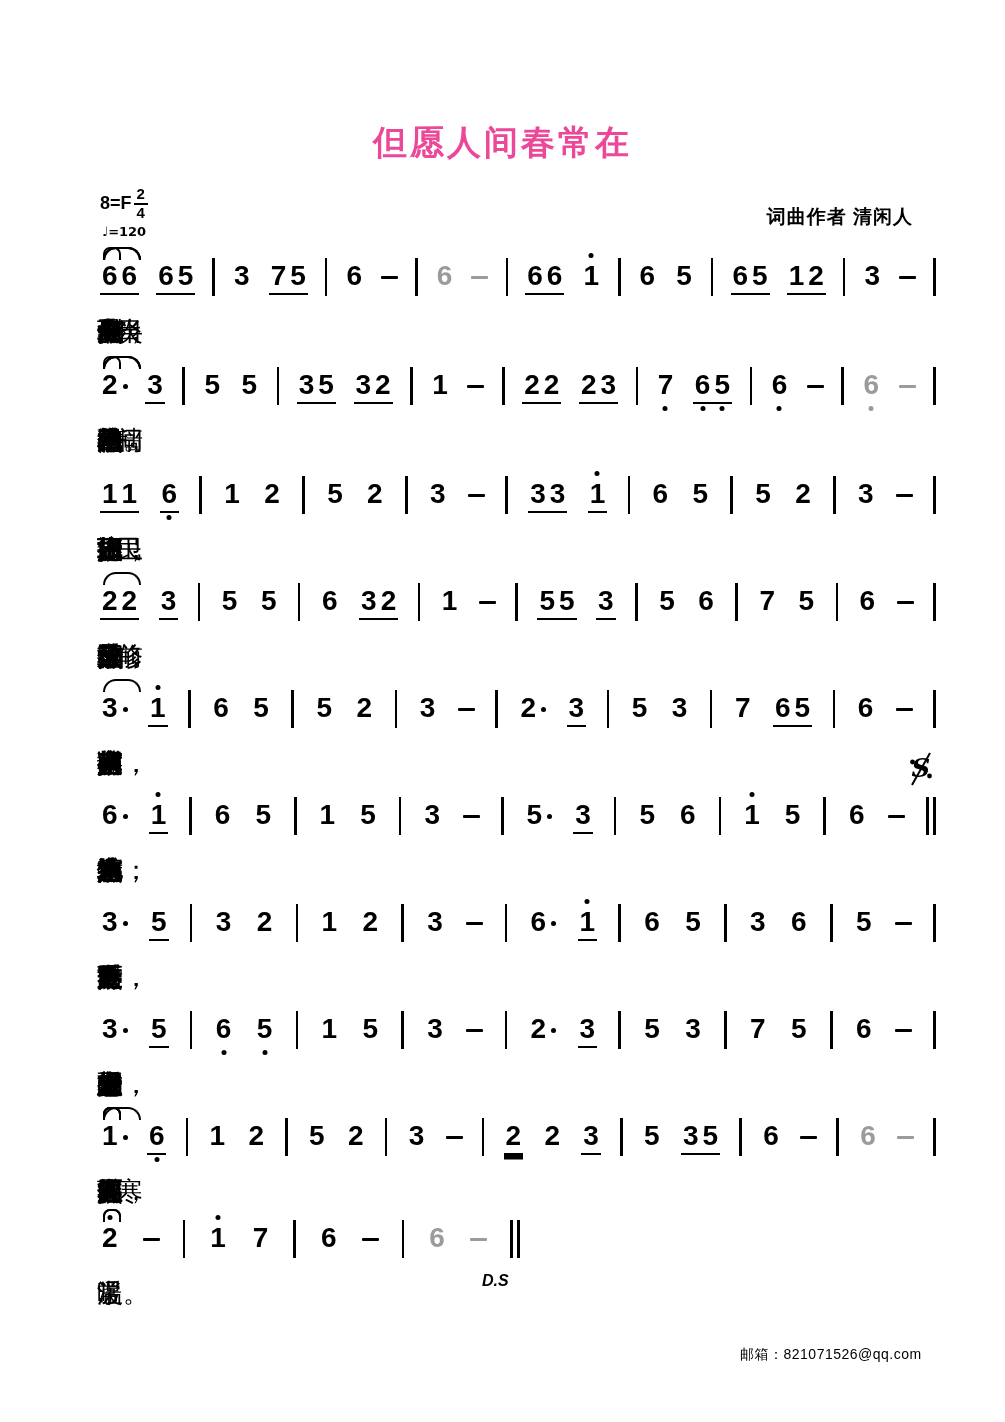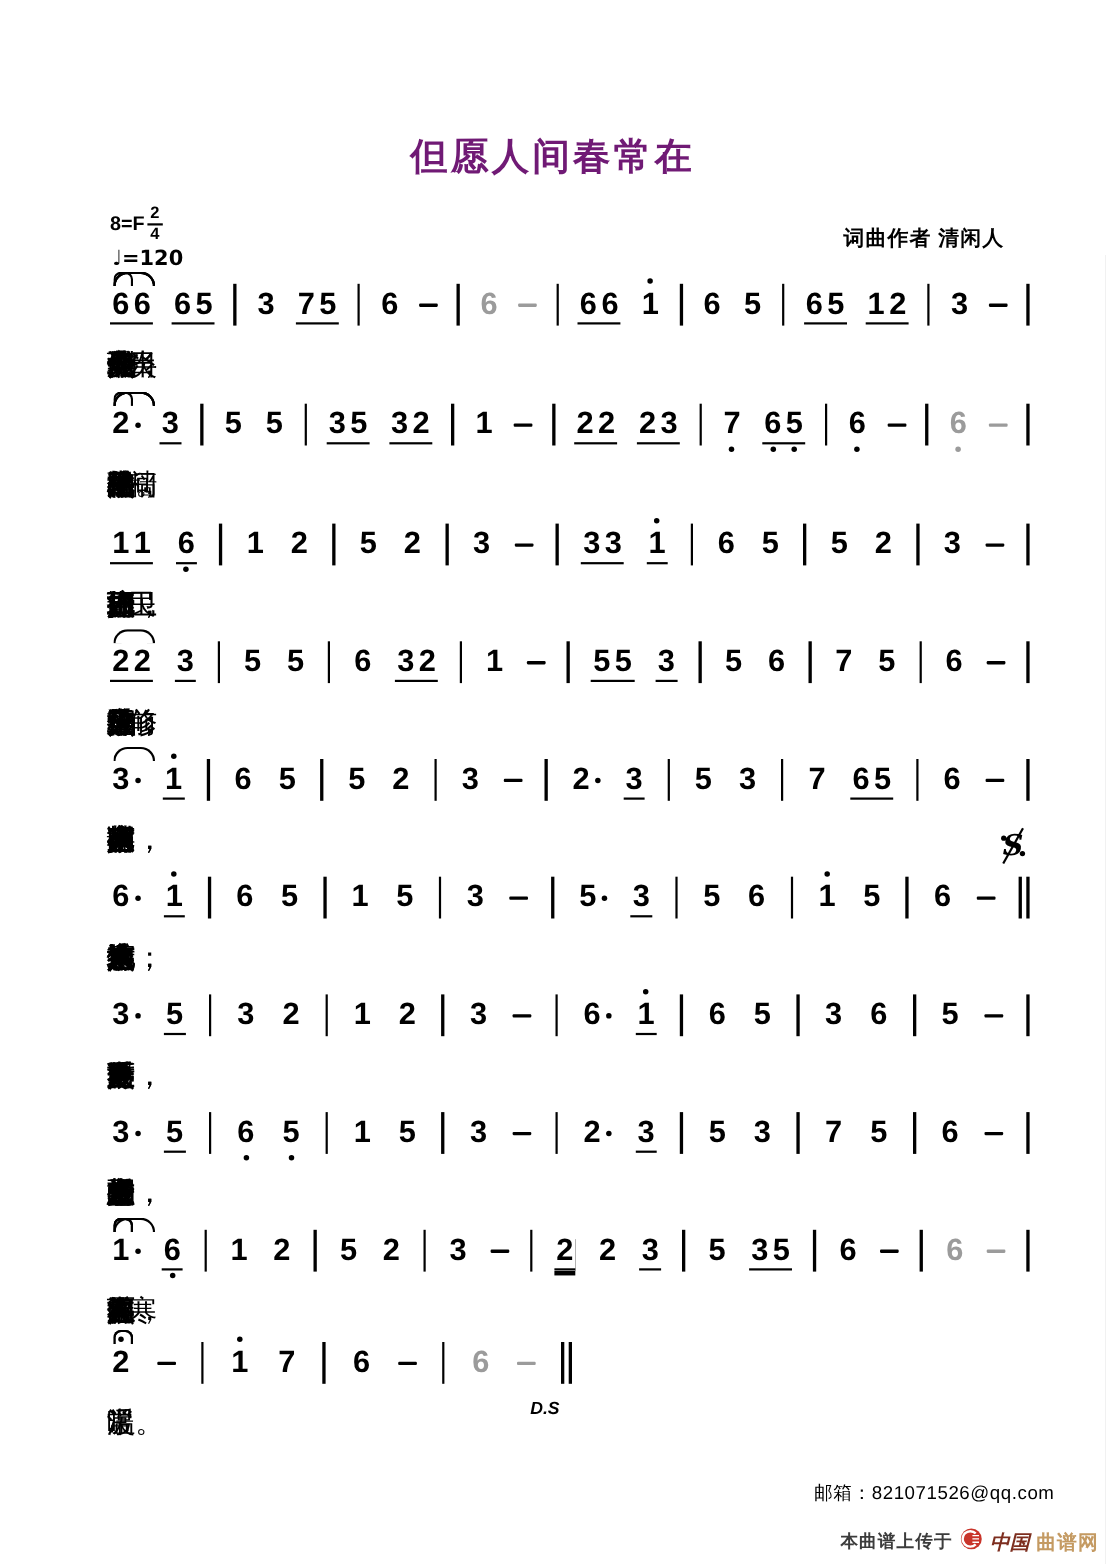--- a/index.html
+++ b/index.html
@@ -4,21 +4,21 @@
 <style>
   html,body{margin:0;padding:0;background:#e8e8e8;}
   .page{position:relative;width:1005px;height:1422px;background:#ffffff;margin:0 auto;overflow:hidden;
         font-family:"Liberation Sans","DejaVu Sans",sans-serif;color:#000;}
   .title{position:absolute;top:120px;left:0;width:100%;text-align:center;
          font-size:34px;font-weight:700;letter-spacing:3px;}
   .keysig{position:absolute;top:186px;left:100px;font-size:18px;font-weight:700;display:flex;align-items:center;}
   .frac{display:inline-flex;flex-direction:column;align-items:center;margin-left:2px;}
   .frac span{font-size:15px;font-weight:700;line-height:1.1;padding:0 3px;}
   .frac .ft{border-bottom:2px solid #000;}
-  .tempo{position:absolute;top:224px;left:102px;font-size:19px;font-weight:700;
+  .tempo{position:absolute;top:224px;left:102px;font-size:13px;font-weight:700;
          font-family:"DejaVu Sans",sans-serif;}
   .author{position:absolute;top:204px;right:92px;font-size:19px;font-weight:600;letter-spacing:1px;}
   
   .notes-row{position:absolute;display:flex;justify-content:space-between;align-items:flex-start;height:46px;}
   .grp{display:inline-flex;align-items:flex-start;position:relative;}
   .u1{border-bottom:2.5px solid #000;padding-bottom:3px;}
   .u2{border-bottom:2.5px solid #000;padding-bottom:3px;box-shadow:0 4.5px 0 #000;}
   .nd{position:relative;font-size:28px;font-weight:700;line-height:1;padding:0 2px;}
   .nd.gray{color:#9b9b9b;}
   .od{position:absolute;left:50%;transform:translateX(-50%);width:5px;height:5px;
@@ -30,31 +30,31 @@
   .dashn.gray{color:#9b9b9b;}
   .bar{width:2.5px;height:38px;background:#000;margin-top:-4px;}
   .bar2{width:10px;height:38px;background:transparent;border-left:3px solid #000;
         border-right:3px solid #000;margin-top:-4px;box-sizing:border-box;}
   .arc{position:absolute;border:2px solid #000;border-bottom:none;}
   .lyr-row{position:absolute;height:34px;}
   .lyr{position:absolute;top:0;font-size:26px;white-space:nowrap;font-weight:400;}
   .segno{position:absolute;top:750px;left:908px;}
   .ds{position:absolute;top:1272px;left:482px;font-size:16px;font-weight:700;font-style:italic;
       font-family:"Liberation Sans",sans-serif;}
-  .email{position:absolute;top:1346px;left:740px;font-size:17px;letter-spacing:0.5px;}
+  .email{position:absolute;top:1346px;left:740px;font-size:14px;letter-spacing:0.5px;}
   .upload{position:absolute;top:1388px;right:6px;display:flex;align-items:center;gap:6px;font-size:16px;}
   .upload .pre{color:#3c3c3c;font-weight:600;letter-spacing:1px;}
   .site-cn{font-weight:700;font-style:italic;font-size:18px;}
   .site-rest{font-weight:700;font-size:18px;letter-spacing:1px;}
 </style>
 </head>
 <body>
 
 <div class="page">
-  <div class="title" style="color: #701a75;">但愿人间春常在</div>
+  <div class="title" style="color: #ec4899;">但愿人间春常在</div>
 
   <div class="keysig">
     <span>8=F</span>
     <span class="frac">
       <span class="ft">2</span>
       <span>4</span>
     </span>
   </div>
 
   <div class="tempo">
@@ -822,27 +822,13 @@
       <line x1="4" y1="35" x2="22" y2="3" stroke="#000" stroke-width="2"></line>
       <circle cx="4.5" cy="12" r="2.4" fill="#000"></circle>
       <circle cx="21.5" cy="26" r="2.4" fill="#000"></circle>
     </svg>
   </div>
 
   <div class="ds">D.S</div>
 
   <div class="email">邮箱：821071526@qq.com</div>
 
-  <div class="upload">
-    <span class="pre">本曲谱上传于</span>
-    <span>
-      <svg width="22" height="22" viewBox="0 0 22 22">
-        <circle cx="11" cy="11" r="9.5" fill="#c9342a"></circle>
-        <path d="M15 6 A7 7 0 1 0 15 16" stroke="#fff" stroke-width="2.2" fill="none"></path>
-        <line x1="12" y1="8" x2="18" y2="8" stroke="#fff" stroke-width="1.3"></line>
-        <line x1="12" y1="11" x2="18" y2="11" stroke="#fff" stroke-width="1.3"></line>
-        <line x1="12" y1="14" x2="18" y2="14" stroke="#fff" stroke-width="1.3"></line>
-      </svg>
-    </span>
-    <span class="site-cn" style="color: rgb(125, 46, 31);">中国</span>
-      <span class="site-rest" style="color: rgb(196, 154, 98);">曲谱网</span>
-  </div>
 </div>
 
 </body></html>

